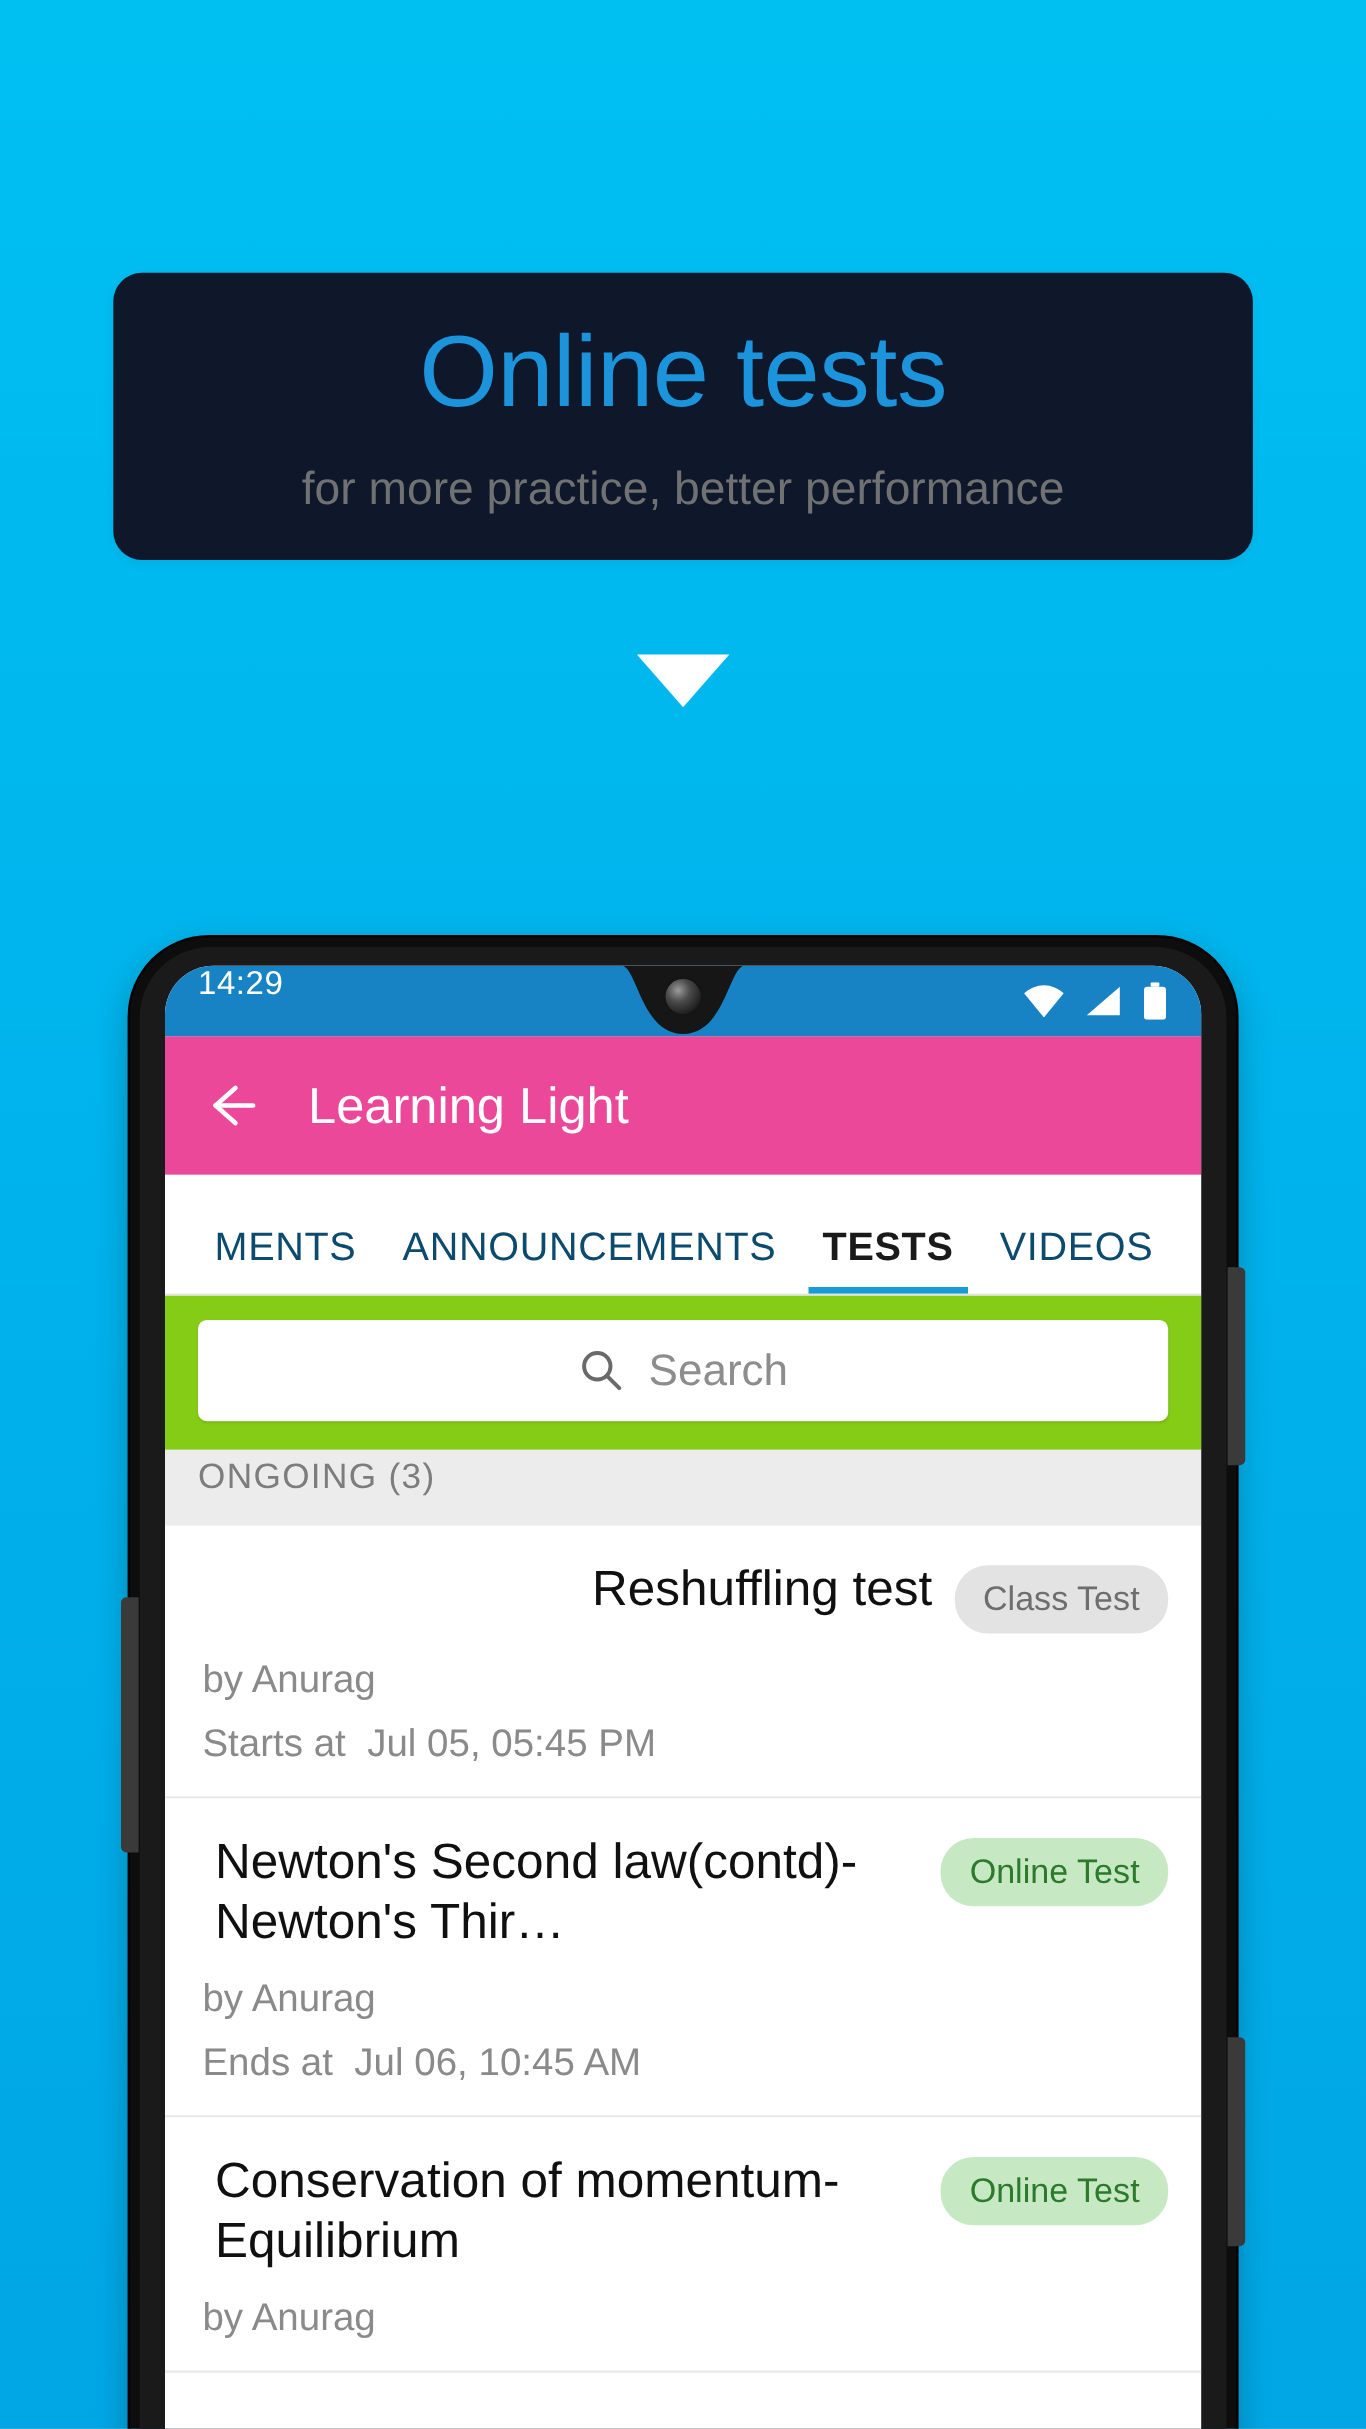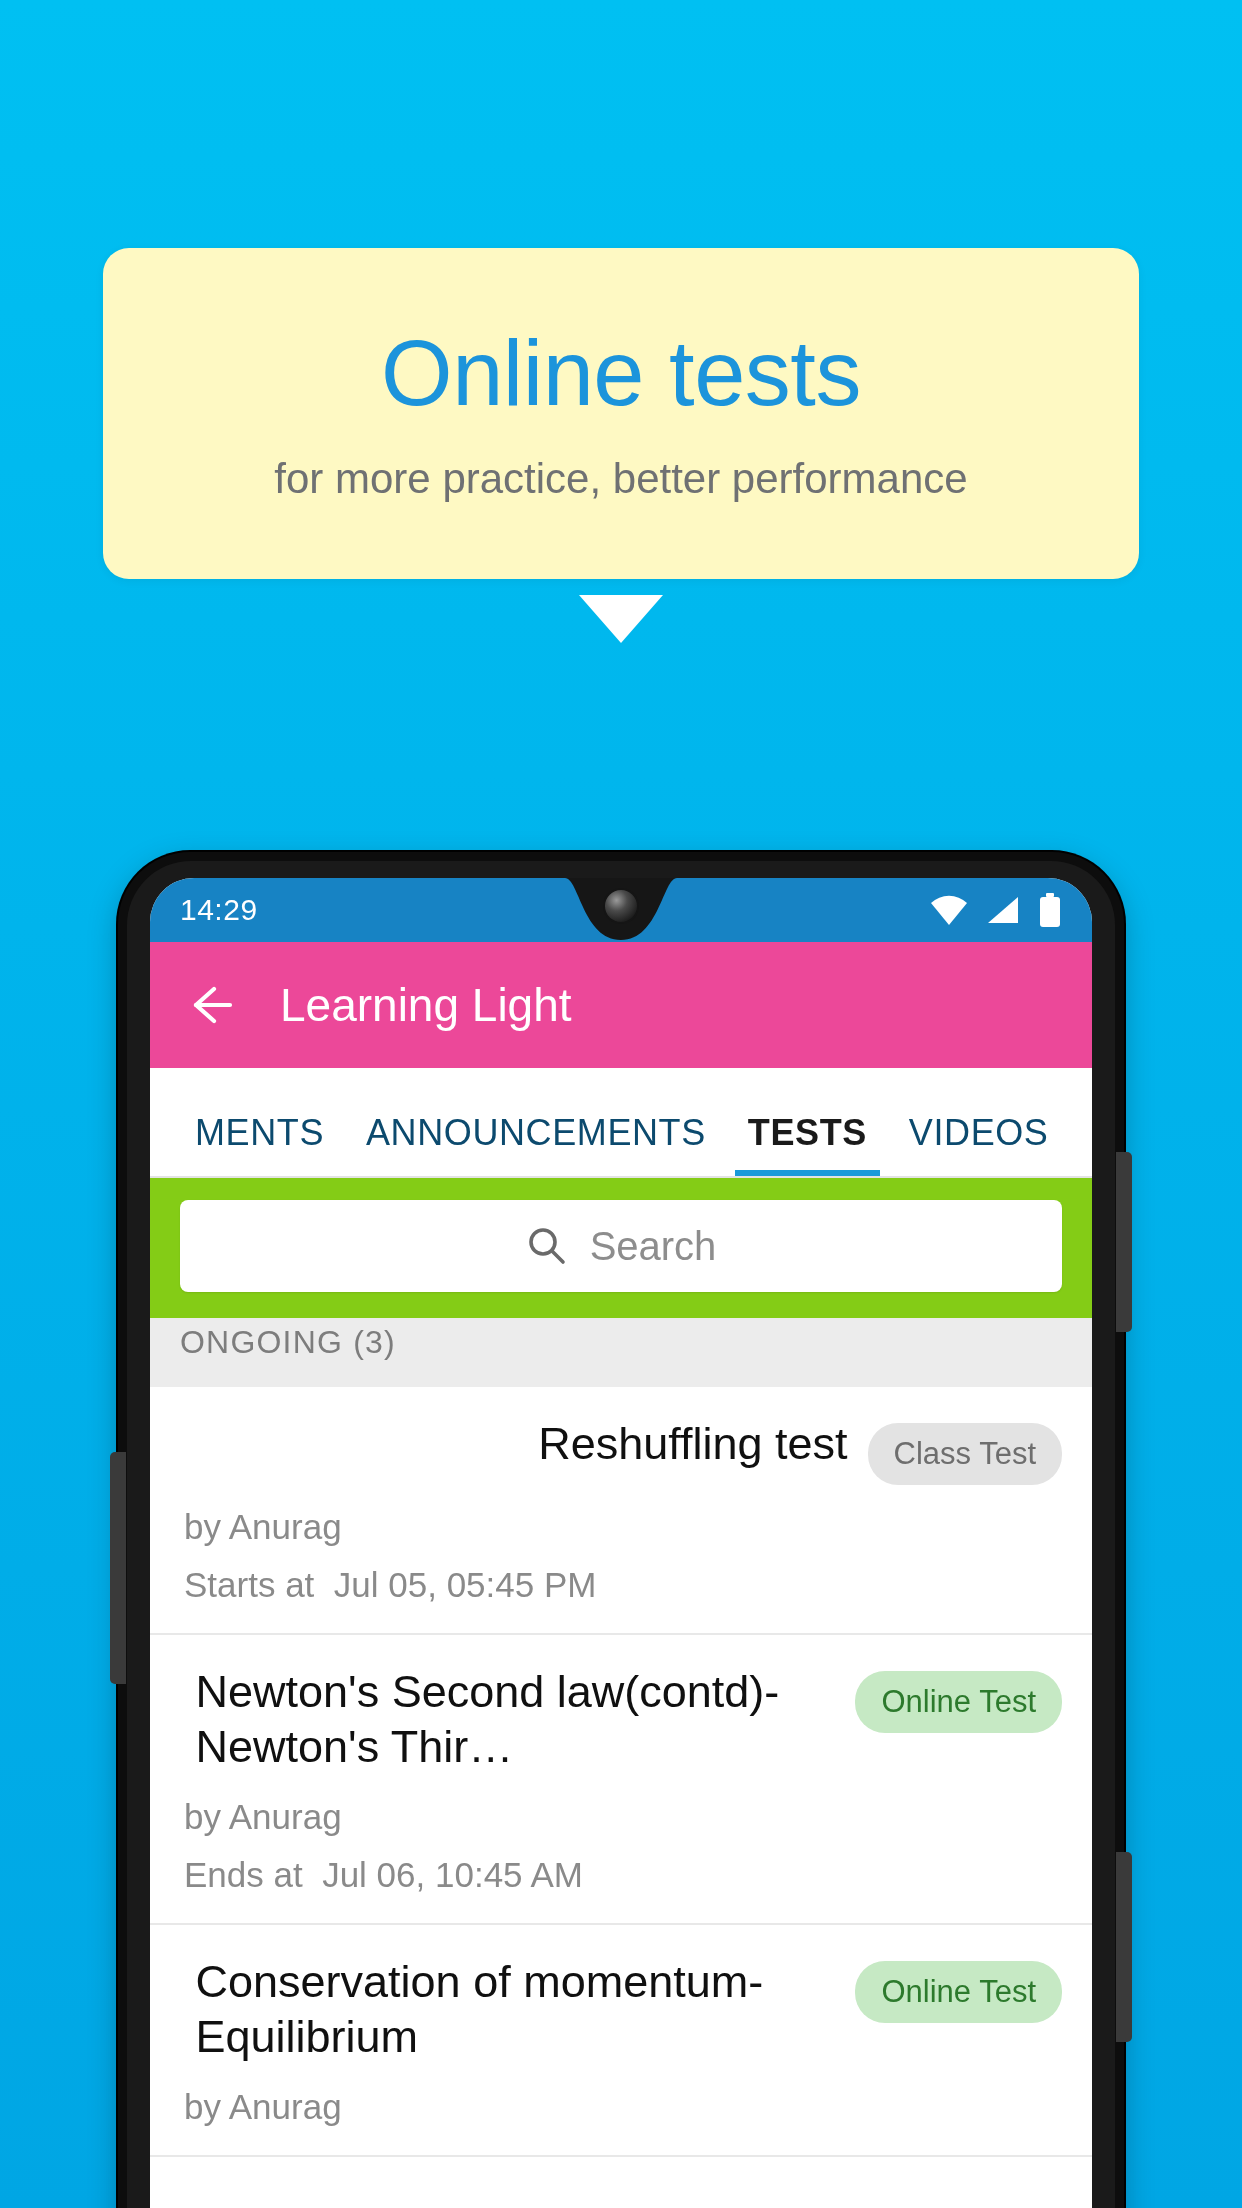--- a/index.html
+++ b/index.html
@@ -4,22 +4,22 @@
 <style>
   html,body{margin:0;padding:0;}
   body{
     width:1242px;height:2208px;overflow:hidden;position:relative;
     font-family:"Liberation Sans", sans-serif;
     background:linear-gradient(180deg,#00C0F2 0%,#00B4EC 42%,#00A6E4 100%);
   }
 
   
   #promo-bubble{
-    position:absolute;left:103px;top:248px;width:1036px;height:331px;
-    background:#fef9c3;border-radius:26px;
+    position:absolute;left:103px;top:248px;width:1036px;height:261px;
+    background:#0f172a;border-radius:26px;
     box-shadow:0 2px 10px rgba(0,0,0,.06);
     display:flex;flex-direction:column;align-items:center;justify-content:center;
   }
   #promo-title{
     color:#1C94DB;font-size:92px;font-weight:400;letter-spacing:-.5px;
     line-height:1.05;margin:0 0 34px 0;
   }
   #promo-subtitle{
     color:#6F7173;font-size:42px;font-weight:400;line-height:1.1;margin:0;
   }
@@ -59,21 +59,21 @@
 
   
   #screen{
     position:absolute;left:32px;top:26px;right:32px;bottom:0;
     background:#ffffff;border-radius:44px 44px 0 0;overflow:hidden;
   }
 
   
   #status-bar{
     position:relative;height:64px;background:#1783C4;
-    display:flex;align-items:center;justify-content:space-between;
+    display:flex;justify-content:space-between;
     padding:0 30px;box-sizing:border-box;
   }
   #status-time{color:#fff;font-size:30px;font-weight:500;letter-spacing:.5px;}
   #status-icons{display:flex;align-items:center;gap:18px;}
   .status-ico{display:block;}
 
   
   #notch{
     position:absolute;left:50%;top:0;transform:translateX(-50%);
     width:188px;height:62px;pointer-events:none;z-index:5;

